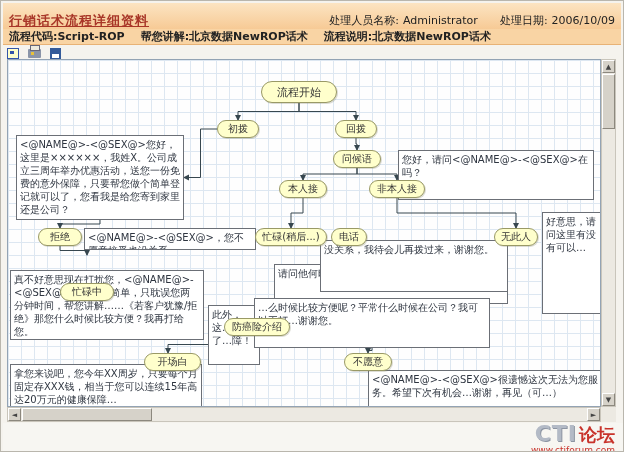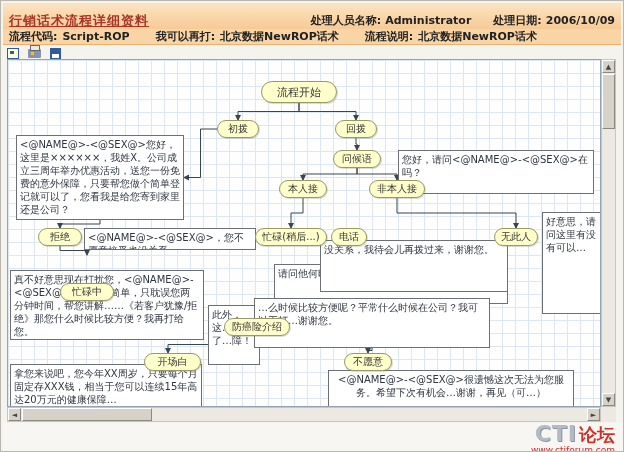--- a/index.html
+++ b/index.html
@@ -5,26 +5,26 @@
   *{margin:0;padding:0;box-sizing:border-box;}
   html,body{width:624px;height:452px;}
   body{font-family:"DejaVu Sans","Liberation Sans",sans-serif;background:#fff;}
   .window{position:relative;width:624px;height:452px;background:#f5f3ee;border:1px solid #b9b6ad;overflow:hidden;}
 
   
   .header{position:absolute;left:2px;top:2px;width:618px;height:36px;
     background:linear-gradient(180deg,#fce4c2,#f5c186);
     border-bottom:1px solid #e2a662;display:flex;align-items:center;padding:0 6px;}
   .title{font-size:13px;font-weight:bold;color:#a83628;text-decoration:underline;letter-spacing:1px;}
-  .hright{margin-left:auto;font-size:11px;color:#222;font-weight:bold;display:flex;gap:4px;align-items:center;}
+  .hright{margin-left:auto;font-size:11px;color:#222;font-weight:normal;display:flex;gap:4px;align-items:center;}
   .hgap{display:inline-block;width:14px;}
 
   .infobar{position:absolute;left:2px;top:28px;width:618px;height:16px;
     background:#f9d4a4;border-bottom:1px solid #e8b276;
-    display:flex;align-items:center;font-size:11px;font-weight:bold;color:#222;padding:0 6px;gap:5px;}
+    display:flex;align-items:center;font-size:11px;font-weight:bold;color:#222;padding:0 6px;}
   .ig{display:inline-block;width:16px;}
 
   
   .toolbar{position:absolute;left:4px;top:45px;height:14px;display:flex;gap:5px;align-items:center;}
   .tbtn{border:none;background:transparent;width:16px;height:14px;display:flex;align-items:center;justify-content:center;padding:0;cursor:pointer;}
   .i-diagram{width:12px;height:11px;border:1px solid #3355aa;background:#ffffcc;position:relative;display:inline-block;}
   .i-diagram::after{content:"";position:absolute;left:2px;top:2px;width:4px;height:3px;background:#3355aa;}
   .i-print{width:13px;height:9px;background:#8a94a8;border-radius:1px;position:relative;display:inline-block;}
   .i-print::before{content:"";position:absolute;left:2px;top:-4px;width:8px;height:4px;background:#eceadf;border:1px solid #667;}
   .i-print::after{content:"";position:absolute;left:3px;top:3px;width:3px;height:3px;background:#e8c23a;}
@@ -81,21 +81,21 @@
       <span class="hgap"></span>
       <span>处理日期:</span>
       <span>2006/10/09</span>
     </span>
   </div>
 
   <div class="infobar">
     <span>流程代码:</span>
     <span>Script-ROP</span>
     <span class="ig"></span>
-    <span>我可以再打:</span>
+    <span>帮您讲解:</span>
     <span>北京数据NewROP话术</span>
     <span class="ig"></span>
     <span>流程说明:</span>
     <span>北京数据NewROP话术</span>
   </div>
 
   <div class="toolbar">
     <button class="tbtn">
         <span class="i-diagram"></span>
       </button>
@@ -121,30 +121,30 @@
         <path d="M349,108 L349,114 L389,114 L389,120" class="edge" marker-end="url(#arr)"></path>
         <path d="M209,69 L192.5,69 L192.5,117.5 L176,117.5" class="edge" marker-end="url(#arr)"></path>
         <path d="M295,138 L295,153 L283,153 L283,168" class="edge" marker-end="url(#arr)"></path>
         <path d="M389,138 L389,153 L508,153 L508,168" class="edge" marker-end="url(#arr)"></path>
         <path d="M92,160 L92,164 L52,164 L52,168" class="edge" marker-end="url(#arr)"></path>
         <path d="M52,186 L52,190.5 L79,190.5 L79,195" class="edge" marker-end="url(#arr)"></path>
         <path d="M249,276 L249,284.5 L160,284.5 L160,293" class="edge" marker-end="url(#arr)"></path>
         <path d="M364,288 L364,290.5 L360,290.5 L360,293" class="edge" marker-end="url(#arr)"></path>
       </svg>
   <div class="tbox" style="left: 8px; top: 75px; width: 168px; height: 85px;">&lt;@NAME@&gt;-&lt;@SEX@&gt;您好，这里是××××××，我姓X。公司成立三周年举办优惠活动，送您一份免费的意外保障，只要帮您做个简单登记就可以了，您看我是给您寄到家里还是公司？</div>
-      <div class="tbox" style="left: 390px; top: 90px; width: 196px; height: 44px;">您好，请问&lt;@NAME@&gt;-&lt;@SEX@&gt;在吗？</div>
+      <div class="tbox" style="left: 390px; top: 90px; width: 196px; height: 50px;">您好，请问&lt;@NAME@&gt;-&lt;@SEX@&gt;在吗？</div>
       <div class="tbox" style="left: 76px; top: 168px; width: 172px; height: 22px;">&lt;@NAME@&gt;-&lt;@SEX@&gt;，您不愿意接受也没关系…</div>
       <div class="tbox" style="left: 534px; top: 152px; width: 64px; height: 102px;">好意思，请问这里有没有可以…</div>
       <div class="tbox" style="left: 266px; top: 204px; width: 234px; height: 40px;">请问他何时接听较方便？</div>
       <div class="tbox" style="left: 312px; top: 180px; width: 188px; height: 52px;">没关系，我待会儿再拨过来，谢谢您。</div>
       <div class="tbox" style="left: 2px; top: 210px; width: 194px; height: 70px;">真不好意思现在打扰您，&lt;@NAME@&gt;-&lt;@SEX@&gt;，其实很简单，只耽误您两分钟时间，帮您讲解……《若客户犹豫/拒绝》那您什么时候比较方便？我再打给您。</div>
       <div class="tbox" style="left: 200px; top: 245px; width: 52px; height: 60px;">此外，这…设计了…障！</div>
       <div class="tbox" style="left: 246px; top: 238px; width: 236px; height: 50px;">…么时候比较方便呢？平常什么时候在公司？我可以再打…谢谢您。</div>
       <div class="tbox" style="left: 2px; top: 304px; width: 192px; height: 44px;">拿您来说吧，您今年XX周岁，只要每个月固定存XXX钱，相当于您可以连续15年高达20万元的健康保障…</div>
-      <div class="tbox" style="left: 320px; top: 310px; width: 246px; height: 52px; text-align: center;">&lt;@NAME@&gt;-&lt;@SEX@&gt;很遗憾这次无法为您服务。希望下次有机会…谢谢，再见（可…）</div>
+      <div class="tbox" style="left: 360px; top: 310px; width: 246px; height: 52px;">&lt;@NAME@&gt;-&lt;@SEX@&gt;很遗憾这次无法为您服务。希望下次有机会…谢谢，再见（可…）</div>
       <div class="fnode pill" style="left: 253px; top: 21px; width: 76px; height: 22px; background: rgb(255, 255, 204); border-color: rgb(153, 153, 102);">流程开始</div>
       <div class="fnode" style="left: 209px; top: 60px; width: 42px; height: 18px; background: rgb(255, 255, 204); border-color: rgb(153, 153, 102);">初拨</div>
       <div class="fnode" style="left: 327px; top: 60px; width: 42px; height: 18px; background: rgb(255, 255, 204); border-color: rgb(153, 153, 102);">回拨</div>
       <div class="fnode" style="left: 325px; top: 90px; width: 48px; height: 18px; background: rgb(255, 255, 204); border-color: rgb(153, 153, 102);">问候语</div>
       <div class="fnode" style="left: 271px; top: 120px; width: 48px; height: 18px; background: rgb(255, 255, 204); border-color: rgb(153, 153, 102);">本人接</div>
       <div class="fnode" style="left: 361px; top: 120px; width: 56px; height: 18px; background: rgb(255, 255, 204); border-color: rgb(153, 153, 102);">非本人接</div>
       <div class="fnode" style="left: 30px; top: 168px; width: 44px; height: 18px; background: rgb(255, 255, 204); border-color: rgb(153, 153, 102);">拒绝</div>
       <div class="fnode" style="left: 52px; top: 195px; width: 54px; height: 18px; background: rgb(255, 255, 204); border-color: rgb(153, 153, 102); margin-top: 28px;">忙碌中</div>
       <div class="fnode" style="left: 247px; top: 168px; width: 72px; height: 18px; background: rgb(255, 255, 204); border-color: rgb(153, 153, 102);">忙碌(稍后...)</div>
       <div class="fnode" style="left: 323px; top: 168px; width: 36px; height: 18px; background: rgb(255, 255, 204); border-color: rgb(153, 153, 102);">电话</div>

